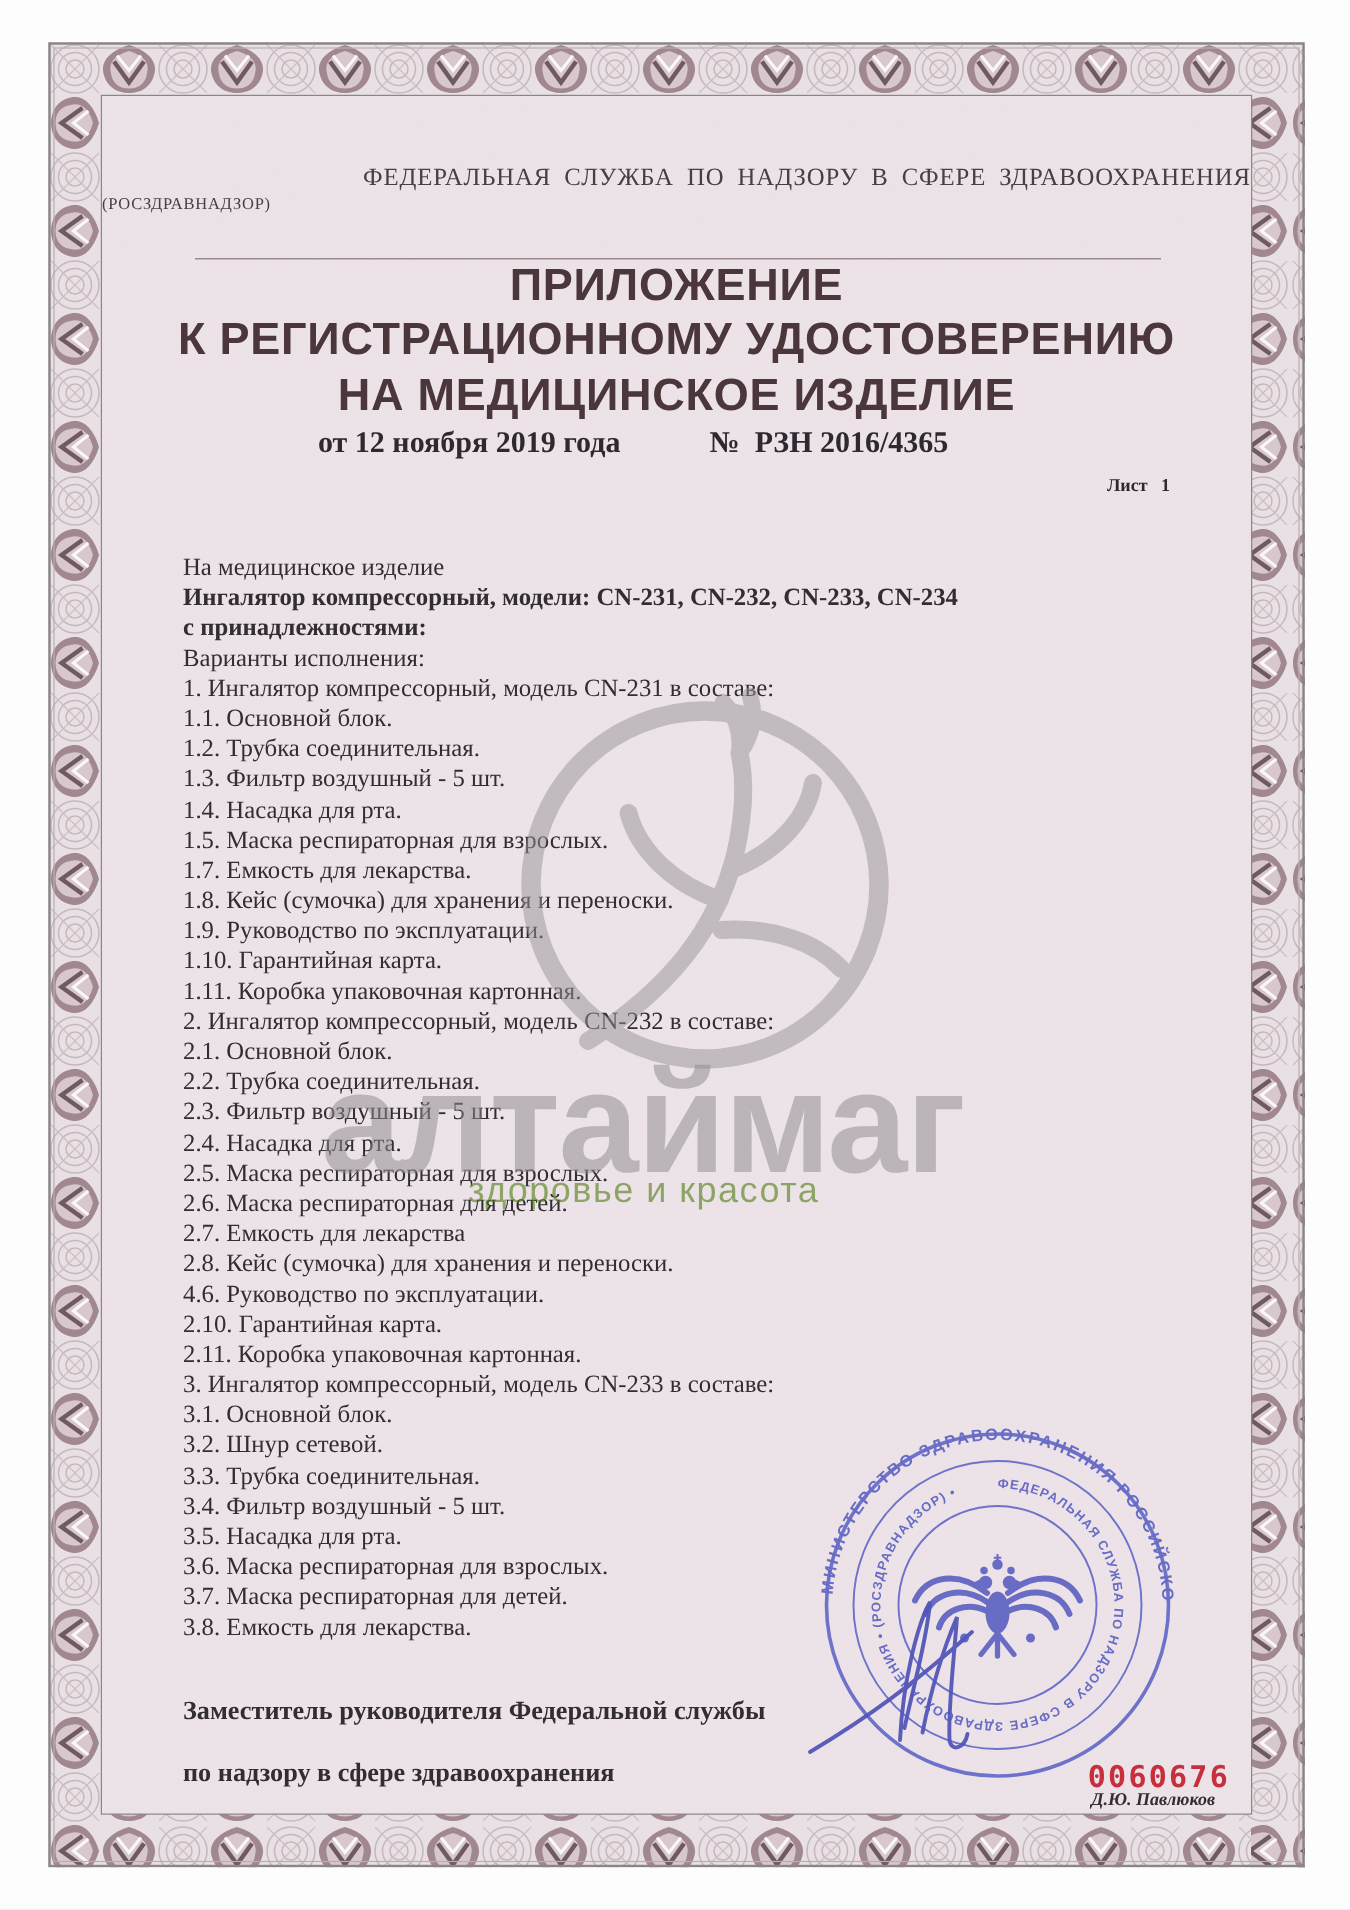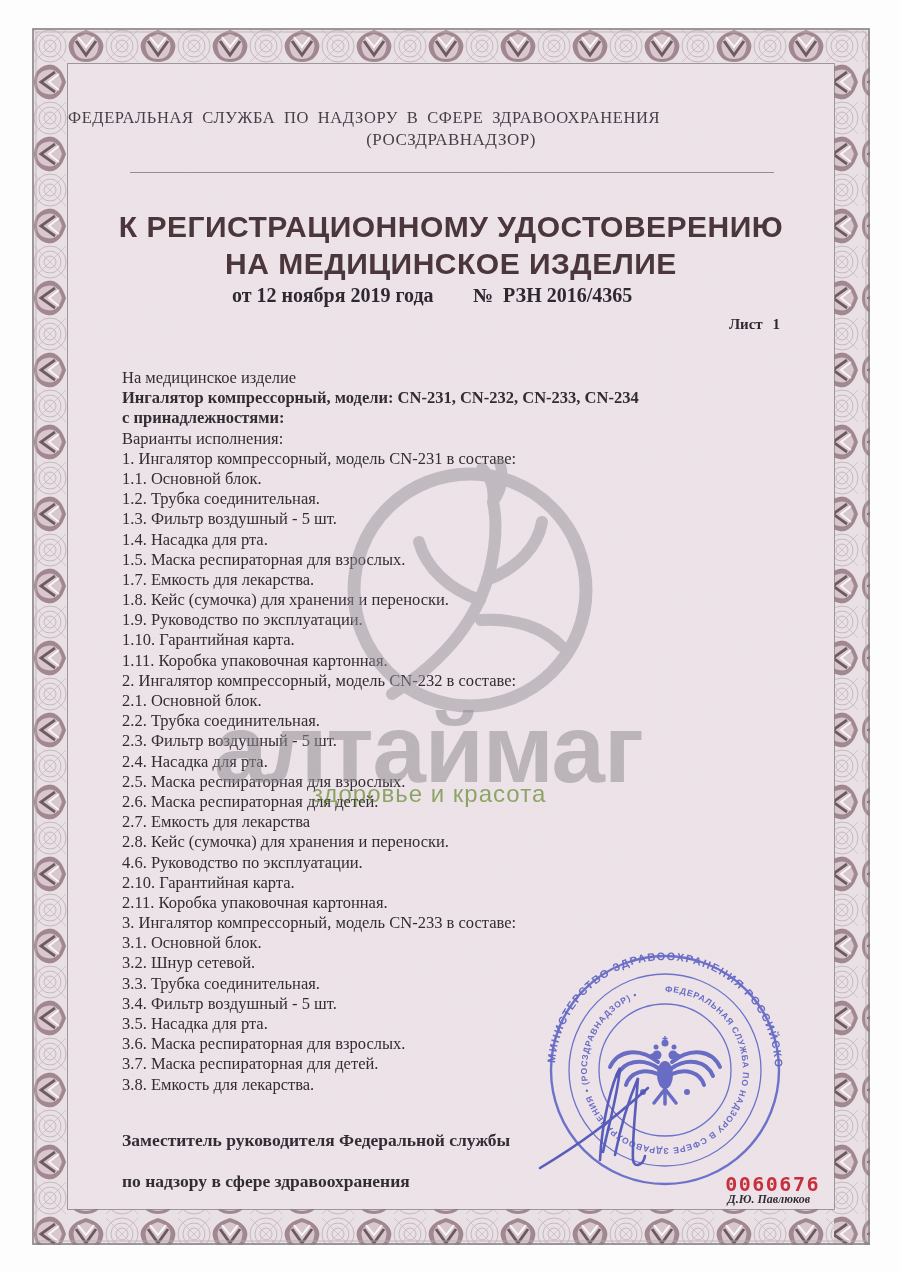--- a/index.html
+++ b/index.html
@@ -7,34 +7,34 @@
     width:900px;height:1273px;position:relative;background:#fdfdfd;
     font-family:"Liberation Serif",serif;overflow:hidden;
   }
   .frame{position:absolute;left:32px;top:28px;width:838px;height:1217px;}
   .page{
     position:absolute;left:68px;top:64px;width:766px;height:1145px;
     background:#ede4e9;
   }
   .noise{position:absolute;left:0;top:0;width:766px;height:1145px;z-index:1;pointer-events:none;}
   .content{position:absolute;left:0;top:0;width:766px;height:1145px;z-index:2;color:#322c34;}
-  .agency1{position:absolute;top:44px;left:0;width:100%;text-align:left;
+  .agency1{position:absolute;top:44px;left:0;width:100%;text-align:right;
     font-size:16.5px;letter-spacing:.6px;word-spacing:4px;color:#463e48;}
-  .agency2{position:absolute;top:66px;left:0;width:100%;text-align:center;
-    font-size:17px;letter-spacing:.5px;color:#463e48;}
+  .agency2{position:absolute;top:66px;left:0;width:100%;
+    font-size:11px;letter-spacing:.5px;color:#463e48;}
   .divider{position:absolute;top:108px;left:62px;width:644px;border-top:1px solid #9a8b91;}
   .ttl{position:absolute;left:0;width:100%;text-align:center;
     font-family:"Liberation Sans",sans-serif;font-weight:bold;
     font-size:30px;color:#4a363b;letter-spacing:.5px;}
   .ttl1{top:110px;} .ttl2{top:146px;text-align:center;} .ttl3{top:183px;}
   .dateline{position:absolute;top:220px;left:0;width:100%;height:26px;
     font-weight:bold;font-size:20px;color:#2e2931;}
-  .date-text{position:absolute;left:164px;top:0;}
+  .date-text{position:absolute;left:144px;top:0;}
   .num-group{position:absolute;left:405px;top:0;}
-  .sheet{position:absolute;top:252px;right:54px;font-weight:bold;font-size:15px;color:#2e2931;word-spacing:6px;}
+  .sheet{position:absolute;top:252px;right:54px;font-weight:bold;font-size:12px;color:#2e2931;word-spacing:6px;}
   .flow{position:absolute;top:304px;left:54px;right:6px;font-size:16.5px;}
   .bline{height:20.2px;line-height:20.2px;white-space:nowrap;}
   .bold{font-weight:bold;}
   .sig1{position:absolute;top:1066px;left:54px;font-weight:bold;font-size:17.5px;}
   .sig2{position:absolute;top:1091px;left:54px;font-weight:bold;font-size:17.5px;margin-top:16px;}
   .signer{position:absolute;top:1128px;right:24px;font-weight:bold;font-size:12px;font-style:italic;}
   .formnum{position:absolute;top:1108px;right:14px;
     font-family:"DejaVu Sans Mono",monospace;font-weight:bold;font-size:20px;
     letter-spacing:1.5px;color:#c82f3c;margin-left:27px;}
   .watermark{position:absolute;left:0;top:0;width:766px;height:1145px;z-index:3;pointer-events:none;}
@@ -93,20 +93,21 @@
       <feTurbulence type="fractalNoise" baseFrequency="0.8" numOctaves="2" result="n"></feTurbulence>
       <feColorMatrix in="n" type="matrix" values="0 0 0 0 0.76  0 0 0 0 0.66  0 0 0 0 0.73  0 0 0 0.55 0"></feColorMatrix>
     </filter>
     <rect width="766" height="1145" filter="url(#noiseF)" opacity="0.4"></rect>
   </svg>
 
   <div class="content">
     <div class="agency1">ФЕДЕРАЛЬНАЯ СЛУЖБА ПО НАДЗОРУ В СФЕРЕ ЗДРАВООХРАНЕНИЯ</div>
     <div class="agency2">(РОСЗДРАВНАДЗОР)</div>
     <div class="divider"></div>
+    <div class="ttl ttl1">ПРИЛОЖЕНИЕ</div>
     <div class="ttl ttl2">К РЕГИСТРАЦИОННОМУ УДОСТОВЕРЕНИЮ</div>
     <div class="ttl ttl3">НА МЕДИЦИНСКОЕ ИЗДЕЛИЕ</div>
 
     <div class="dateline">
       <span class="date-text">от 12 ноября 2019 года</span>
       <span class="num-group"><span>№</span>&nbsp;&nbsp;<span>РЗН 2016/4365</span></span>
     </div>
     <div class="sheet">Лист 1</div>
 
     <div class="flow">

